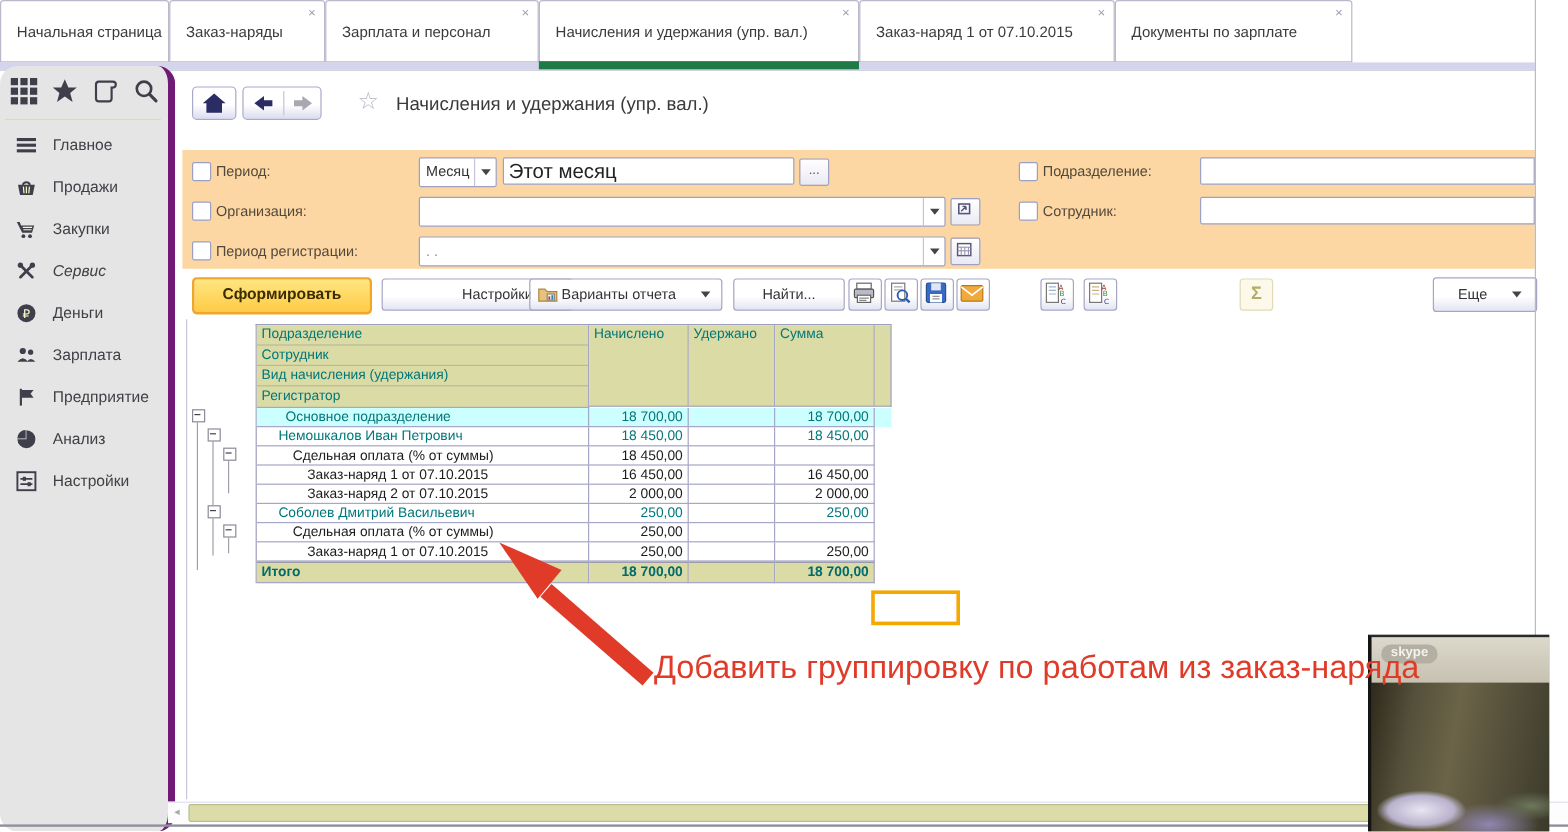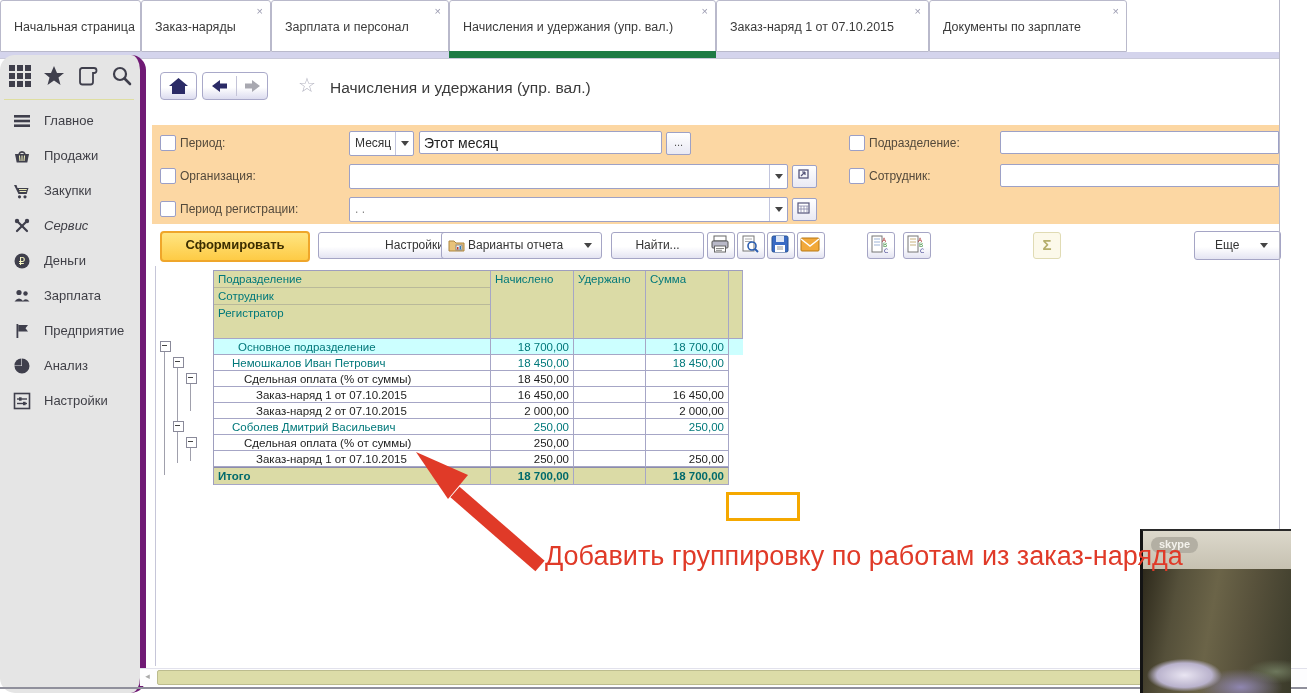--- a/index.html
+++ b/index.html
@@ -26,21 +26,21 @@
 
   
   .navbtn{background:linear-gradient(#ffffff 55%,#dcdcef);border:1px solid #a9a9c9;border-radius:4px;}
   #page-title{font-size:15.5px;color:#3a3a3a;white-space:nowrap;}
   .star-glyph{font-size:20px;color:#b5b5c2;line-height:20px;}
 
   
   #filter-panel{position:absolute;left:152px;top:125px;width:1127px;height:99px;background:#fcd7a3;}
   .cb{position:absolute;width:14px;height:14px;background:#fff;border:1px solid #9b9fc6;border-radius:2px;}
   .flabel{position:absolute;font-size:12px;color:#53493b;white-space:nowrap;}
-  .finput{position:absolute;background:#fff;border:1px solid #9da1c6;border-radius:2px;font-size:14px;
+  .finput{position:absolute;background:#fff;border:1px solid #9da1c6;border-radius:2px;font-size:17px;
           font-family:"Liberation Sans",sans-serif;color:#222;padding:0 4px;height:23px;box-sizing:border-box;}
   .combo{position:absolute;background:#fff;border:1px solid #9da1c6;border-radius:2px;height:23px;font-size:12px;}
   .combo .cval{position:absolute;left:5px;top:4px;white-space:nowrap;}
   .combo .cbtn{position:absolute;right:0;top:0;width:17px;height:100%;border-left:1px solid #c2c5dd;}
   .tri{position:absolute;width:0;height:0;border-left:4px solid transparent;border-right:4px solid transparent;border-top:5px solid #444;}
   .sqbtn{position:absolute;background:linear-gradient(#fff,#e9e9f4);border:1px solid #9da1c6;border-radius:2px;height:21px;
          font-size:11px;color:#555;text-align:center;}
 
   
   .toolbtn{position:absolute;background:linear-gradient(#ffffff 55%,#e4e4f2);border:1px solid #a5a5c5;border-radius:3px;
@@ -447,20 +447,21 @@
       </div>
       <div class="texp" style="left: 186px; top: 437px;">
         <div class="minus"></div>
       </div>
     </div>
   <div id="report">
       <div class="rrow">
         <div class="cell th" style="width: 277px;">
           <div class="th-line">Подразделение</div>
           <div class="th-line">Сотрудник</div>
+          <div class="th-line">Вид начисления (удержания)</div>
           <div class="th-line last">Регистратор</div>
         </div>
         <div class="cell th" style="width: 83px; height: 68px; padding: 2px 0px 0px 4px;">Начислено</div>
         <div class="cell th" style="width: 72px; height: 68px; padding: 2px 0px 0px 4px;">Удержано</div>
         <div class="cell th" style="width: 83px; height: 68px; padding: 2px 0px 0px 4px;">Сумма</div>
         <div class="cell th" style="width: 14px; height: 68px;"></div>
       </div>
       <div class="rrow cyan-row">
         <div class="cell nm teal" style="width: 277px; height: 16px; padding-left: 24px;">Основное подразделение</div>
         <div class="cell num teal" style="width: 83px; height: 16px;">18 700,00</div>

